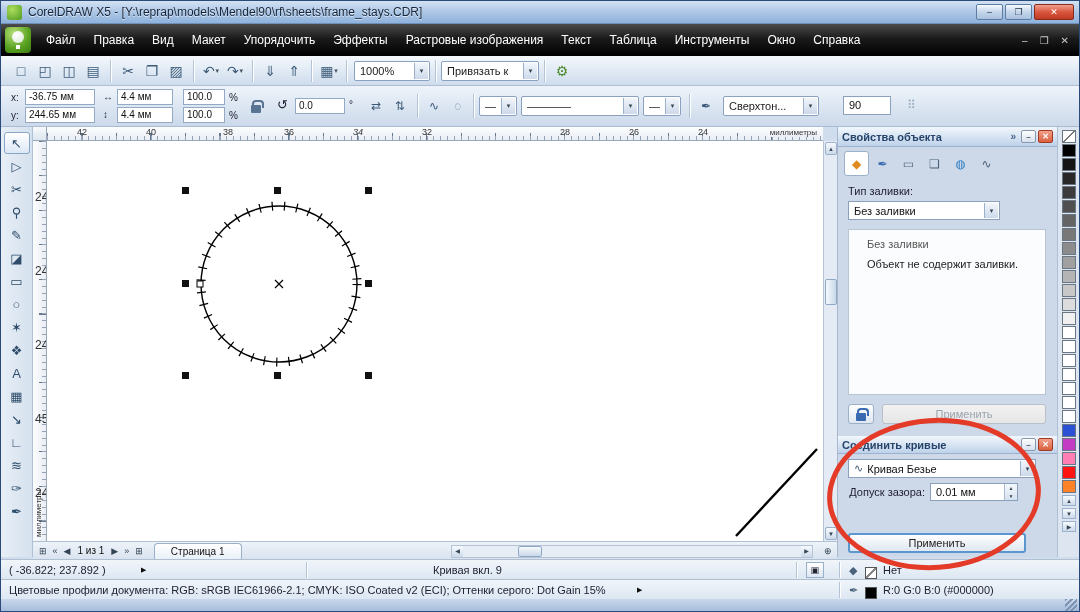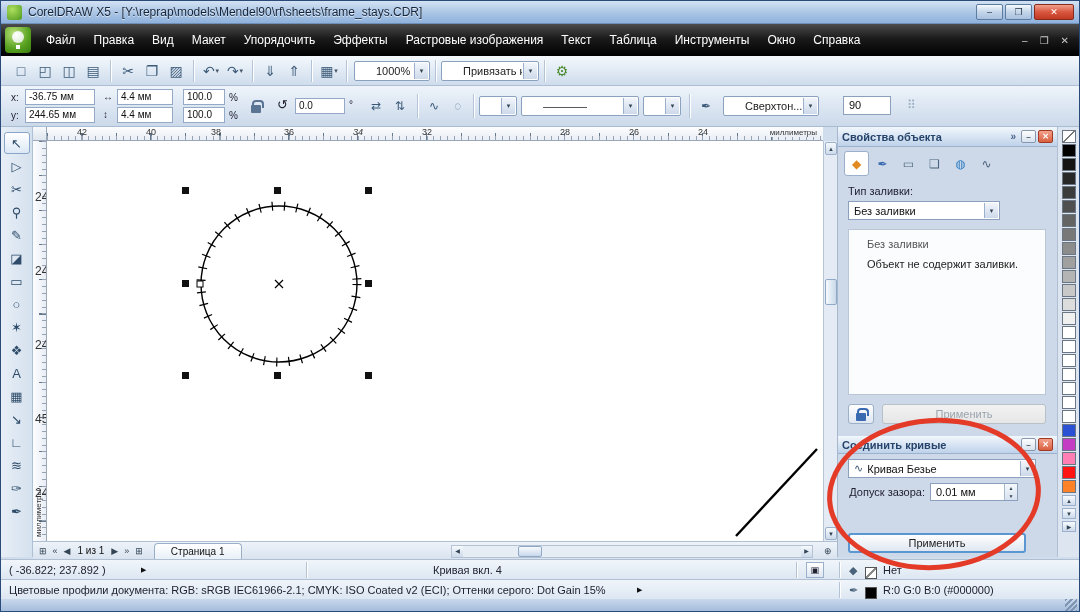--- a/index.html
+++ b/index.html
@@ -21,21 +21,21 @@
   .corel-logo::after{content:"";position:absolute;left:11px;top:18px;width:4px;height:4px;background:#fff;}
   .menu-item{color:#fff;font-size:12px;padding:0 9px;line-height:32px;white-space:nowrap;}
   .doc-controls{position:absolute;right:10px;top:23px;height:32px;display:flex;align-items:center;gap:12px;z-index:5;}
   .doc-ctrl{color:#c8c8c8;font-size:10px;}
 
   
   .stdbar{position:absolute;left:0;top:55px;right:0;height:30px;background:linear-gradient(#f4f8fc,#dfe9f4 55%,#cfdcec);border-bottom:1px solid #aebfd4;display:flex;align-items:center;padding-left:8px;}
   .tbtn{width:24px;height:24px;display:flex;align-items:center;justify-content:center;font-size:14px;color:#3c5a78;border-radius:3px;flex:0 0 auto;}
   .tbtn .ar{font-size:7px;margin-left:1px;color:#456;}
   .tsep{width:1px;height:22px;background:#b4c4d6;margin:0 5px;box-shadow:1px 0 0 #fff;flex:0 0 auto;}
-  .combo{height:20px;background:#fff;border:1px solid #8aa2c0;border-radius:2px;display:flex;align-items:center;font-size:11px;color:#222;position:relative;padding-left:21px;flex:0 0 auto;}
+  .combo{height:20px;background:#fff;border:1px solid #8aa2c0;border-radius:2px;display:flex;align-items:center;font-size:11px;color:#222;position:relative;padding-left:5px;flex:0 0 auto;}
   .combo .cval{white-space:nowrap;overflow:hidden;max-width:calc(100% - 16px);}
   .arrow-box{position:absolute;right:1px;top:1px;bottom:1px;width:14px;background:linear-gradient(#f2f6fb,#cdd9ea);border-left:1px solid #9ab0cc;display:flex;align-items:center;justify-content:center;font-size:7px;color:#345;}
 
   
   .propbar{position:absolute;left:0;top:85px;right:0;height:41px;background:linear-gradient(#eef4fa,#d9e4f1 60%,#ccd9ea);border-bottom:1px solid #a8bcd4;}
   .pfield{position:absolute;background:#fff;border:1px solid #93a9c6;font-size:10px;color:#111;line-height:14px;padding:0 3px;height:16px;white-space:nowrap;overflow:hidden;}
   .plabel{position:absolute;font-size:10px;color:#223;}
   .pbtn{position:absolute;width:22px;height:22px;border:1px solid transparent;border-radius:3px;display:flex;align-items:center;justify-content:center;font-size:12px;color:#3c5a78;}
   .psep{position:absolute;top:8px;width:1px;height:24px;background:#b4c4d6;box-shadow:1px 0 0 #fff;}
   .icon-lock{position:relative;width:10px;height:8px;background:#5a7494;border-radius:1px;margin-top:5px;}
@@ -249,21 +249,21 @@
     </div>
     <span class="plabel" style="left:906px;top:12px;color:#9aacc0;font-size:12px">⠿</span>
   </div>
 
   <div class="ruler-corner"></div>
   <div class="ruler-h">
     <div class="ticks"></div>
     <div>
         <span class="rnum" style="left: 30px;">42</span>
         <span class="rnum" style="left: 99px;">40</span>
-        <span class="rnum" style="left: 164px;">38</span>
+        <span class="rnum" style="left: 176px;">38</span>
         <span class="rnum" style="left: 237px;">36</span>
         <span class="rnum" style="left: 306px; font-style: italic;">34</span>
         <span class="rnum" style="left: 375px;">32</span>
         <span class="rnum" style="left: 444px; margin-top: 44px;">30</span>
         <span class="rnum" style="left: 513px;">28</span>
         <span class="rnum" style="left: 582px;">26</span>
         <span class="rnum" style="left: 651px;">24</span>
       </div>
     <span class="runit">миллиметры</span>
   </div>
@@ -434,21 +434,21 @@
       <div class="hs-thumb"></div>
       <div class="hs-btn" style="right:0">▶</div>
     </div>
     <span class="pg" style="position:absolute;left:788px">⊕</span>
   </div>
 
   <div class="status1">
     <span class="st" style="left:8px">( -36.822; 237.892 )</span>
     <span class="st flyout" style="left:140px">▶</span>
     <div class="stsep" style="left:305px"></div>
-    <span class="st" style="left:432px">Кривая вкл. 4</span>
+    <span class="st" style="left:432px">Кривая вкл. 9</span>
     <div class="stsep" style="left:795px"></div>
     <span class="st" style="left:805px;top:2px;width:18px;height:16px;border:1px solid #9ab0ca;background:linear-gradient(#fff,#dce6f2);text-align:center;line-height:15px;font-size:9px">▣</span>
     <div class="stsep" style="left:838px"></div>
     <span class="st" style="left:848px;color:#4a637c">◆</span>
     <span class="st" style="left:864px;top:3px"><span class="sw none"></span></span>
     <span class="st" style="left:882px">Нет</span>
   </div>
   <div class="status2">
     <span class="st" style="left:8px">Цветовые профили документа: RGB: sRGB IEC61966-2.1; CMYK: ISO Coated v2 (ECI); Оттенки серого: Dot Gain 15%</span>
     <span class="st flyout" style="left:636px">▶</span>

